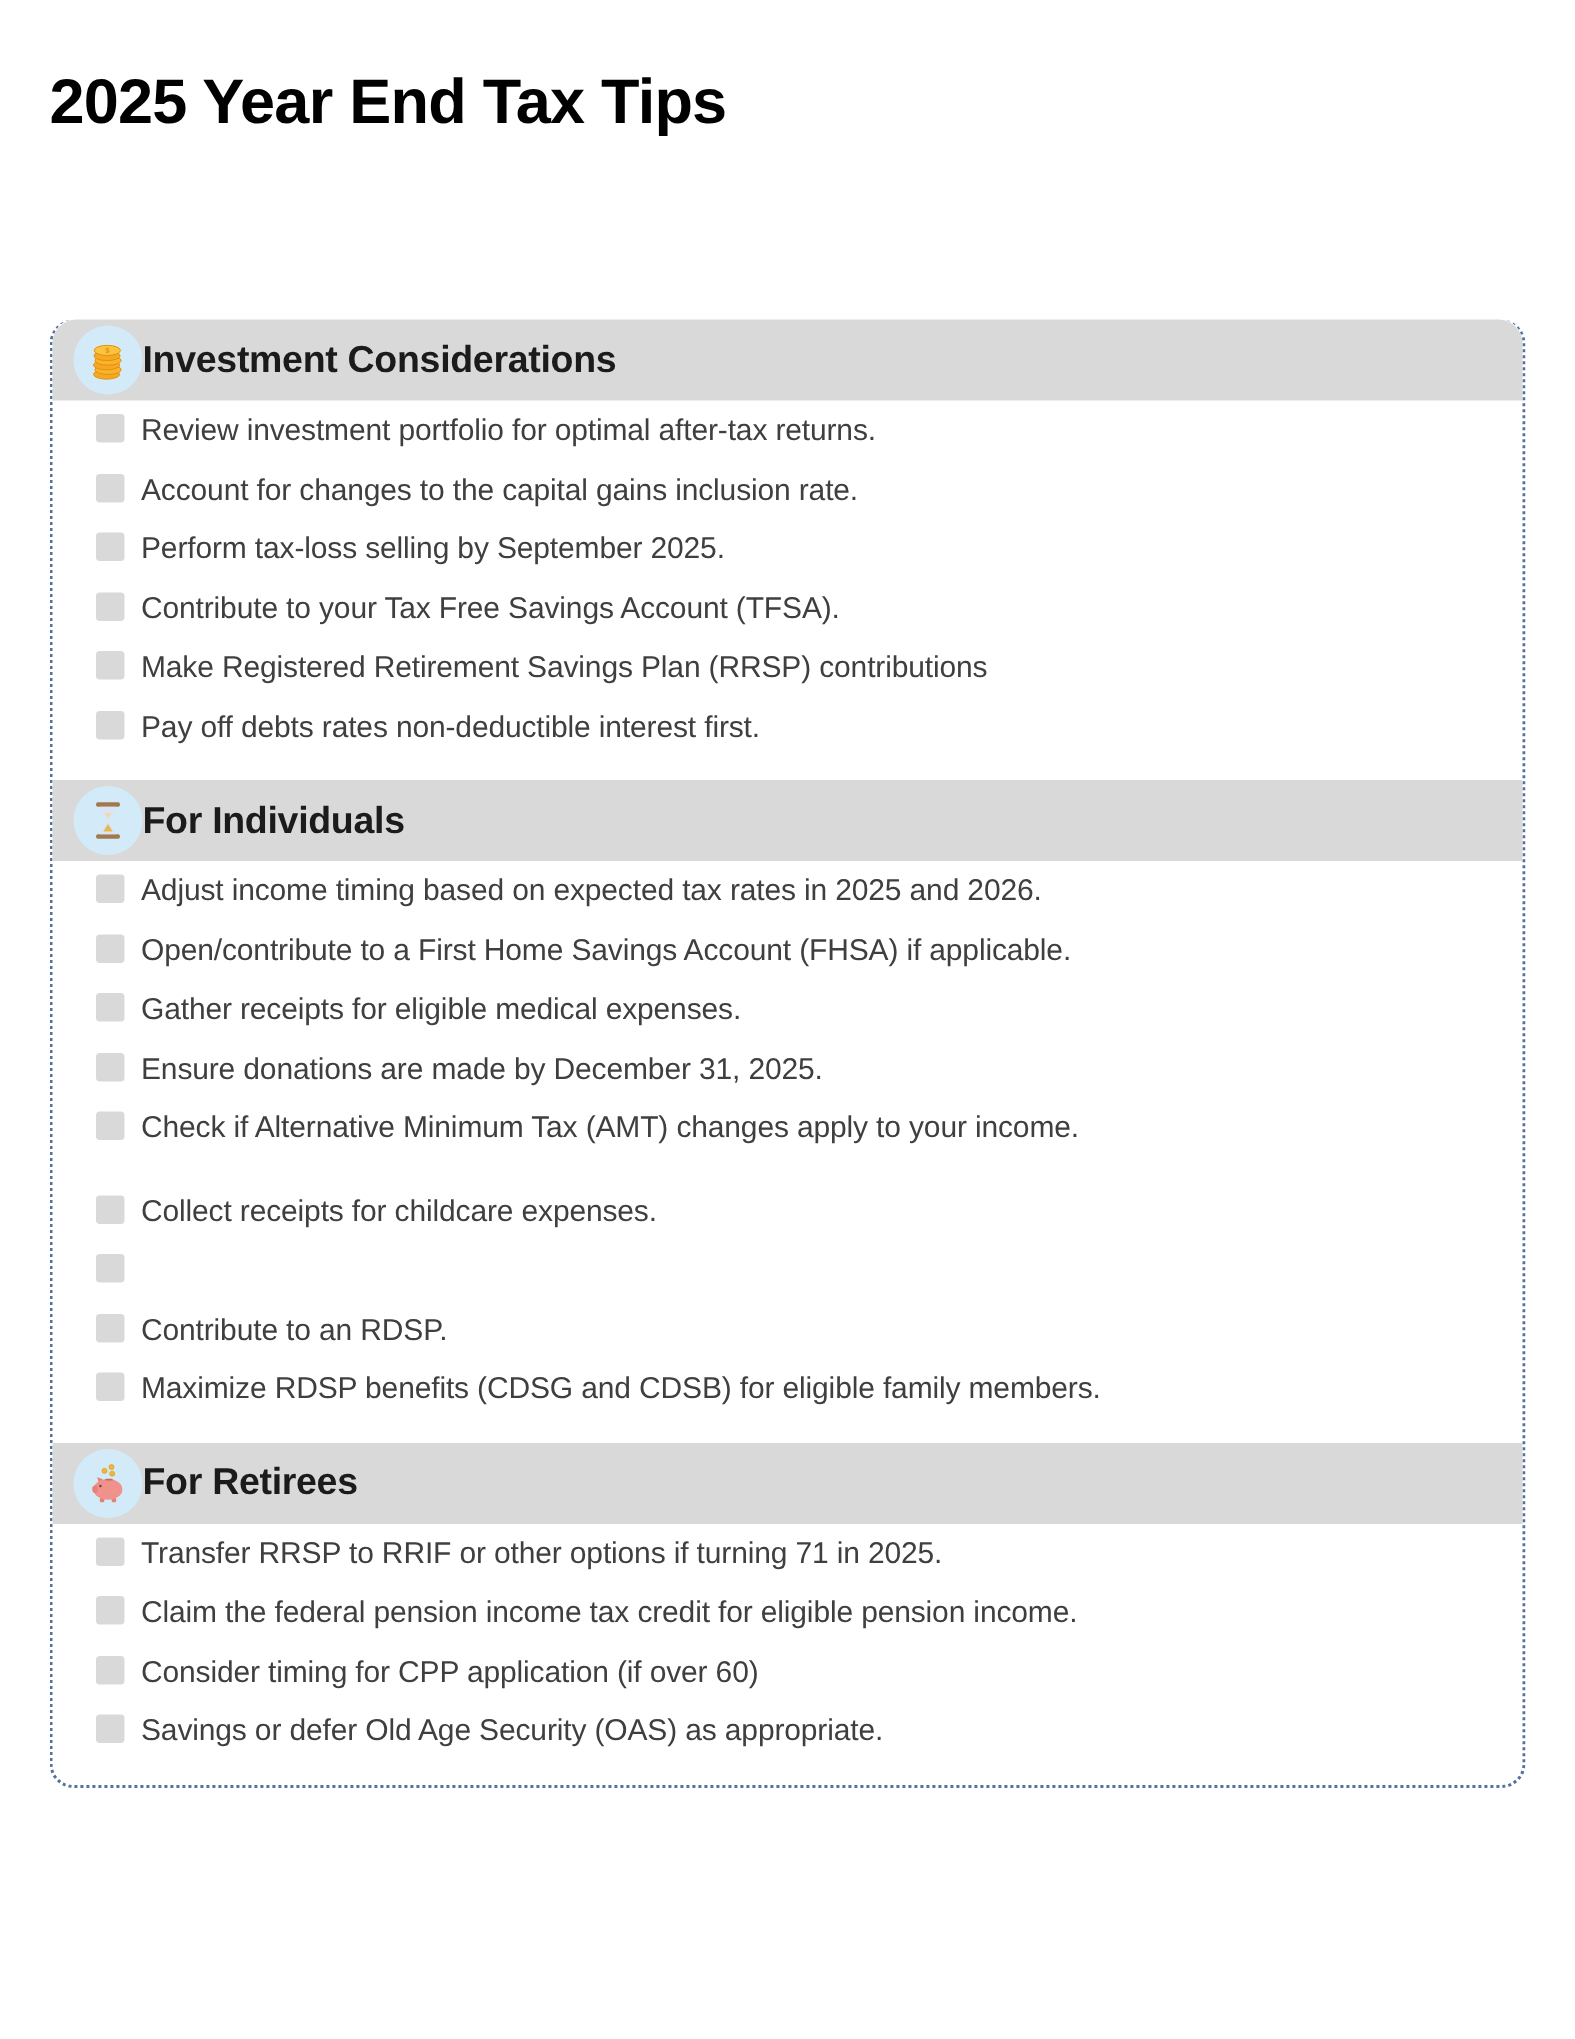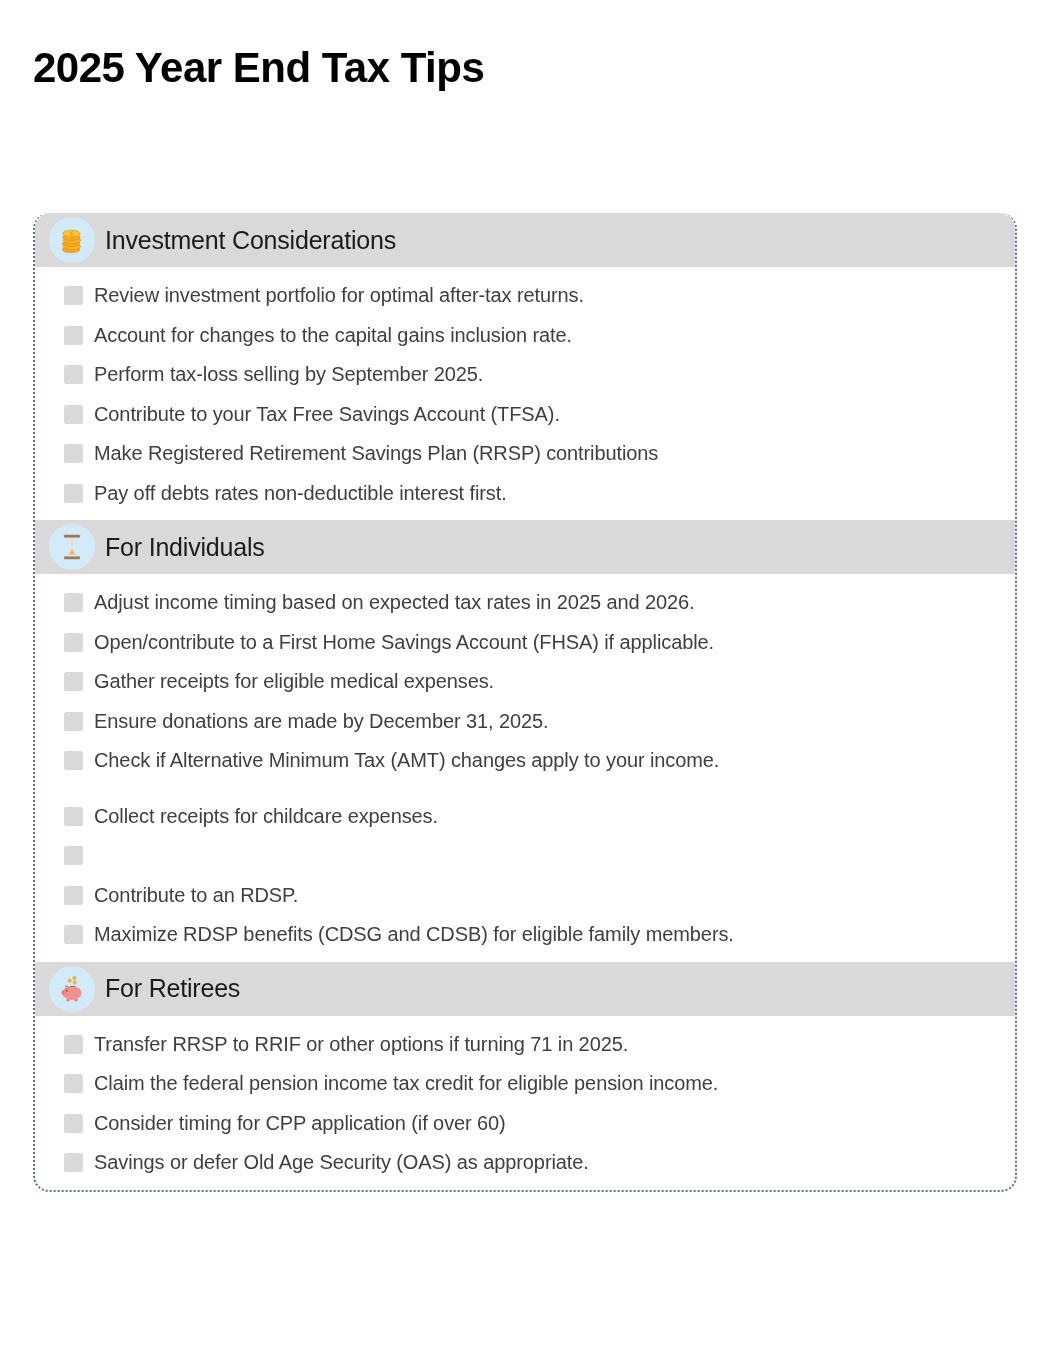--- a/index.html
+++ b/index.html
@@ -44,33 +44,31 @@
     height: 46px;
     border-radius: 50%;
     background: var(--icon-circle-bg, #d3ebf9);
     display: flex;
     align-items: center;
     justify-content: center;
     flex: none;
   }
   .icon-circle svg { display: block; }
   .section-title {
-    margin-left: 10px;
     font-size: 25px;
-    font-weight: 400;
+    font-weight: 700;
     color: #1b1b1b;
     letter-spacing: -0.2px;
   }
   .section-items {
     padding: 9px 0 7px 0;
   }
   .check-item {
     height: 39.5px;
     display: flex;
-    align-items: center;
     padding-left: 29px;
   }
   .checkbox {
     width: 19px;
     height: 19px;
     background: var(--checkbox-bg, #d9d9d9);
     border-radius: 2.5px;
     margin-right: 11px;
     flex: none;
     cursor: pointer;

